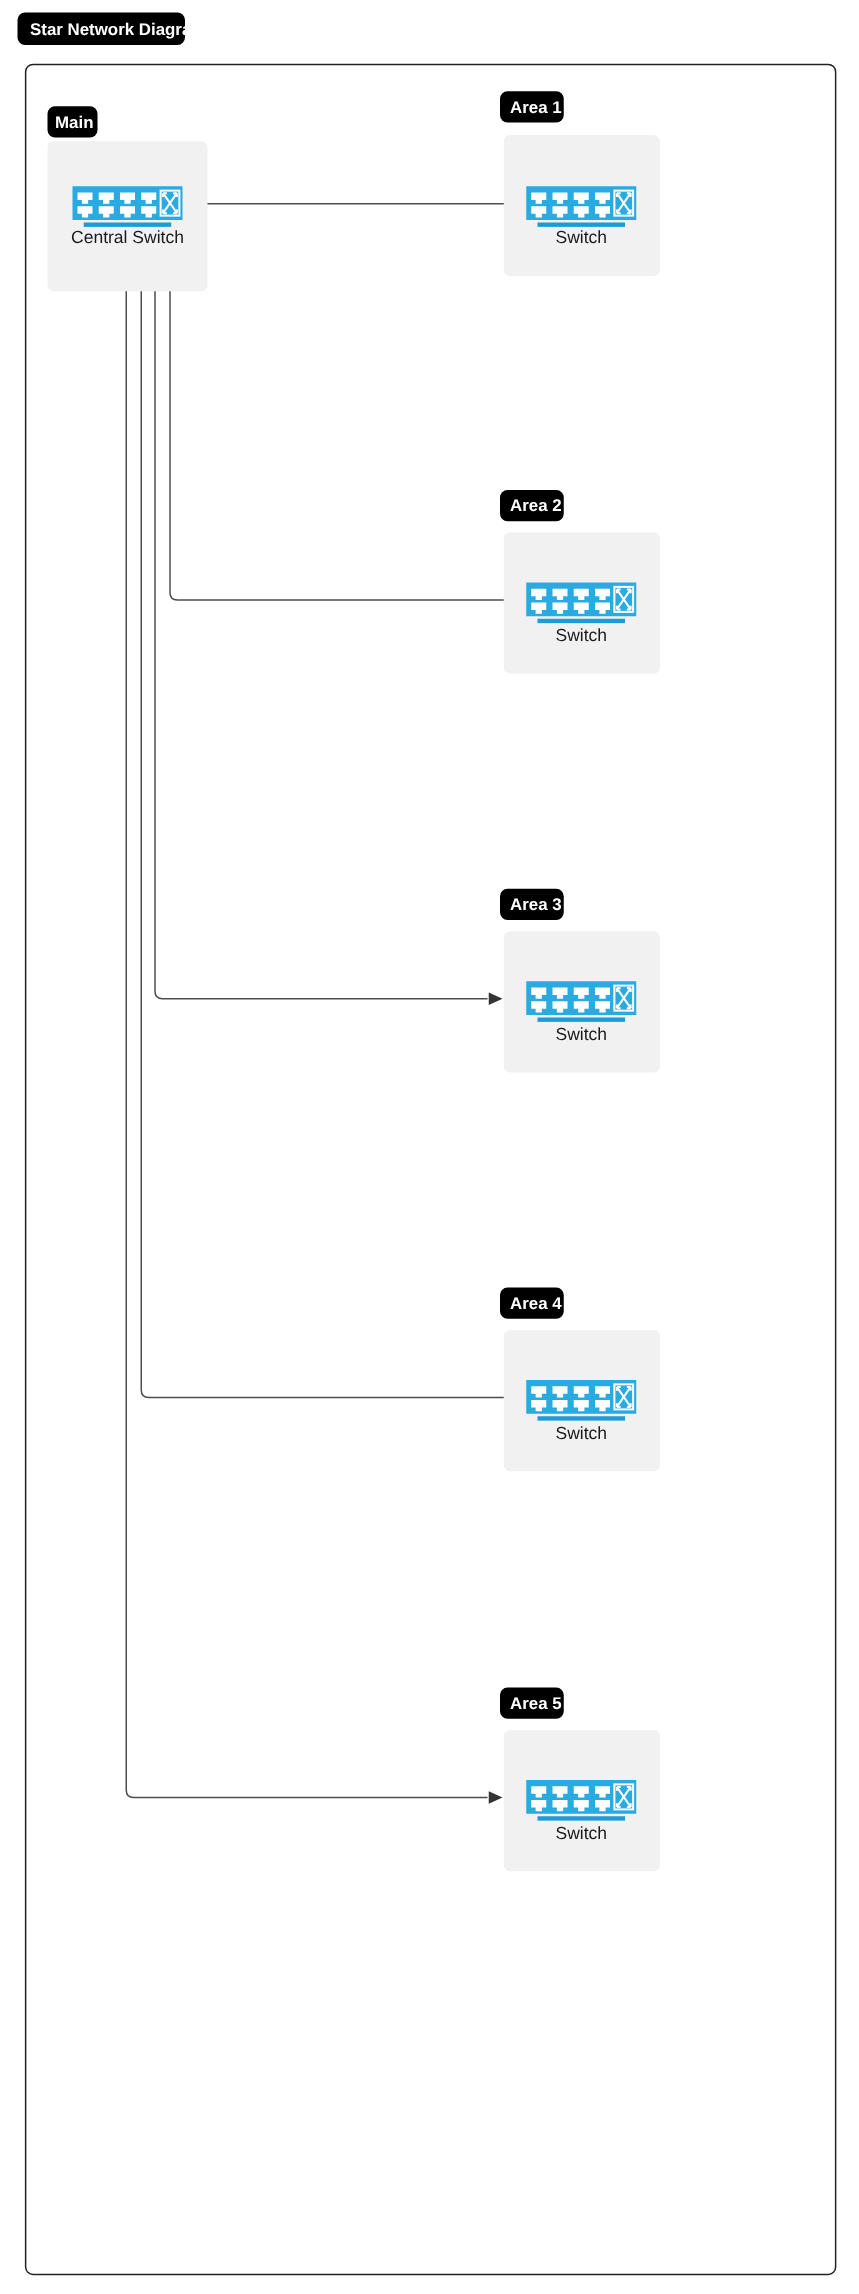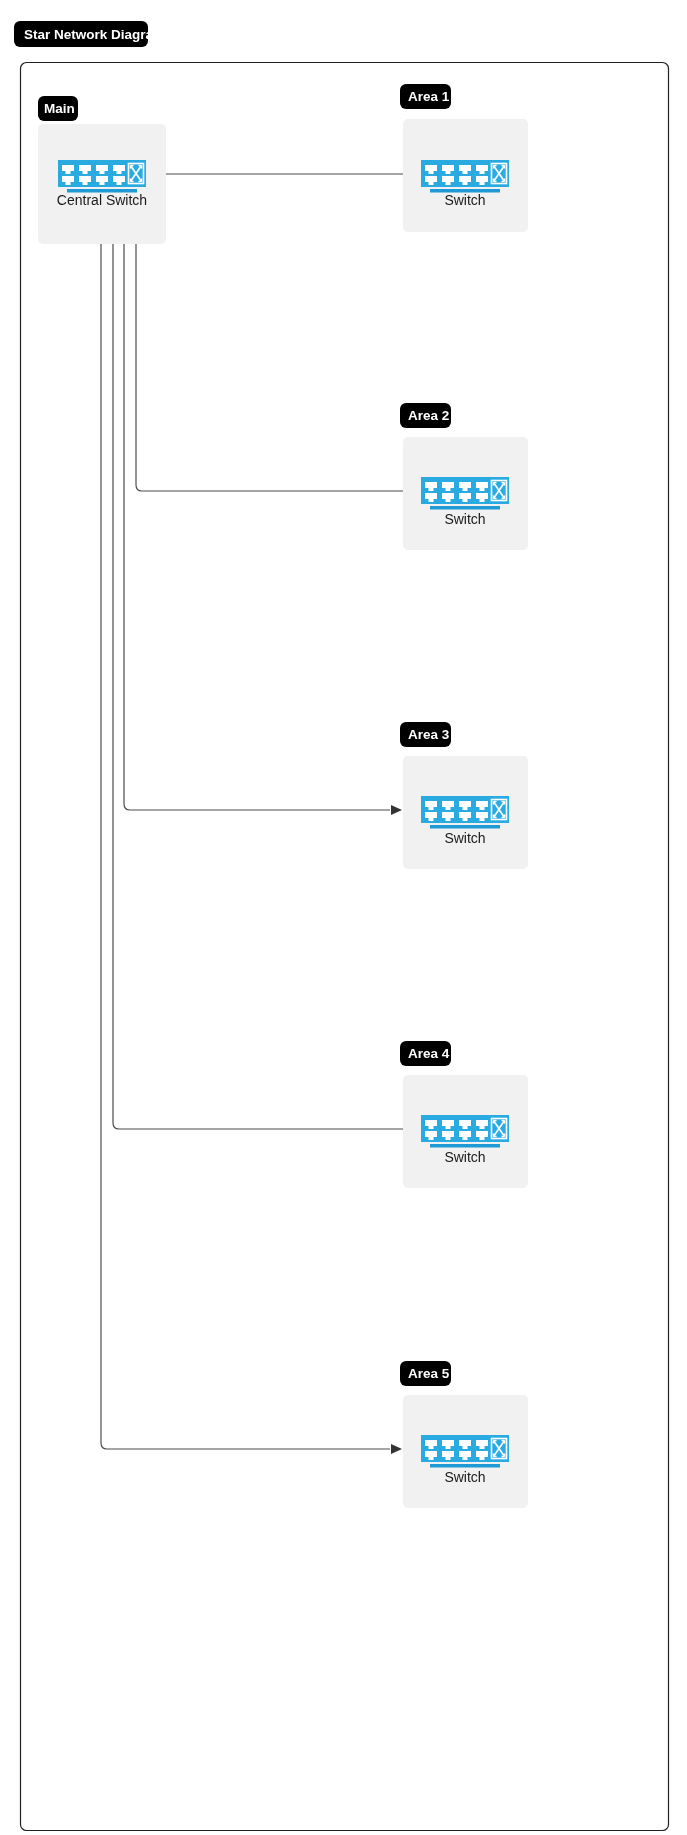--- a/index.html
+++ b/index.html
@@ -10,21 +10,21 @@
   body {
     font-family: "Liberation Sans", sans-serif;
     width: 687px;
     height: 1835px;
     position: relative;
     overflow: hidden;
   }
   #diagram-root {
     position: absolute;
     left: 0;
-    top: 11px;
+    top: 0;
     width: 687px;
     height: 1327px;
   }
   svg.canvas {
     display: block;
     width: 687px;
     height: 1835px;
   }
   .cluster-title-text {
     font-family: "Liberation Sans", sans-serif;

